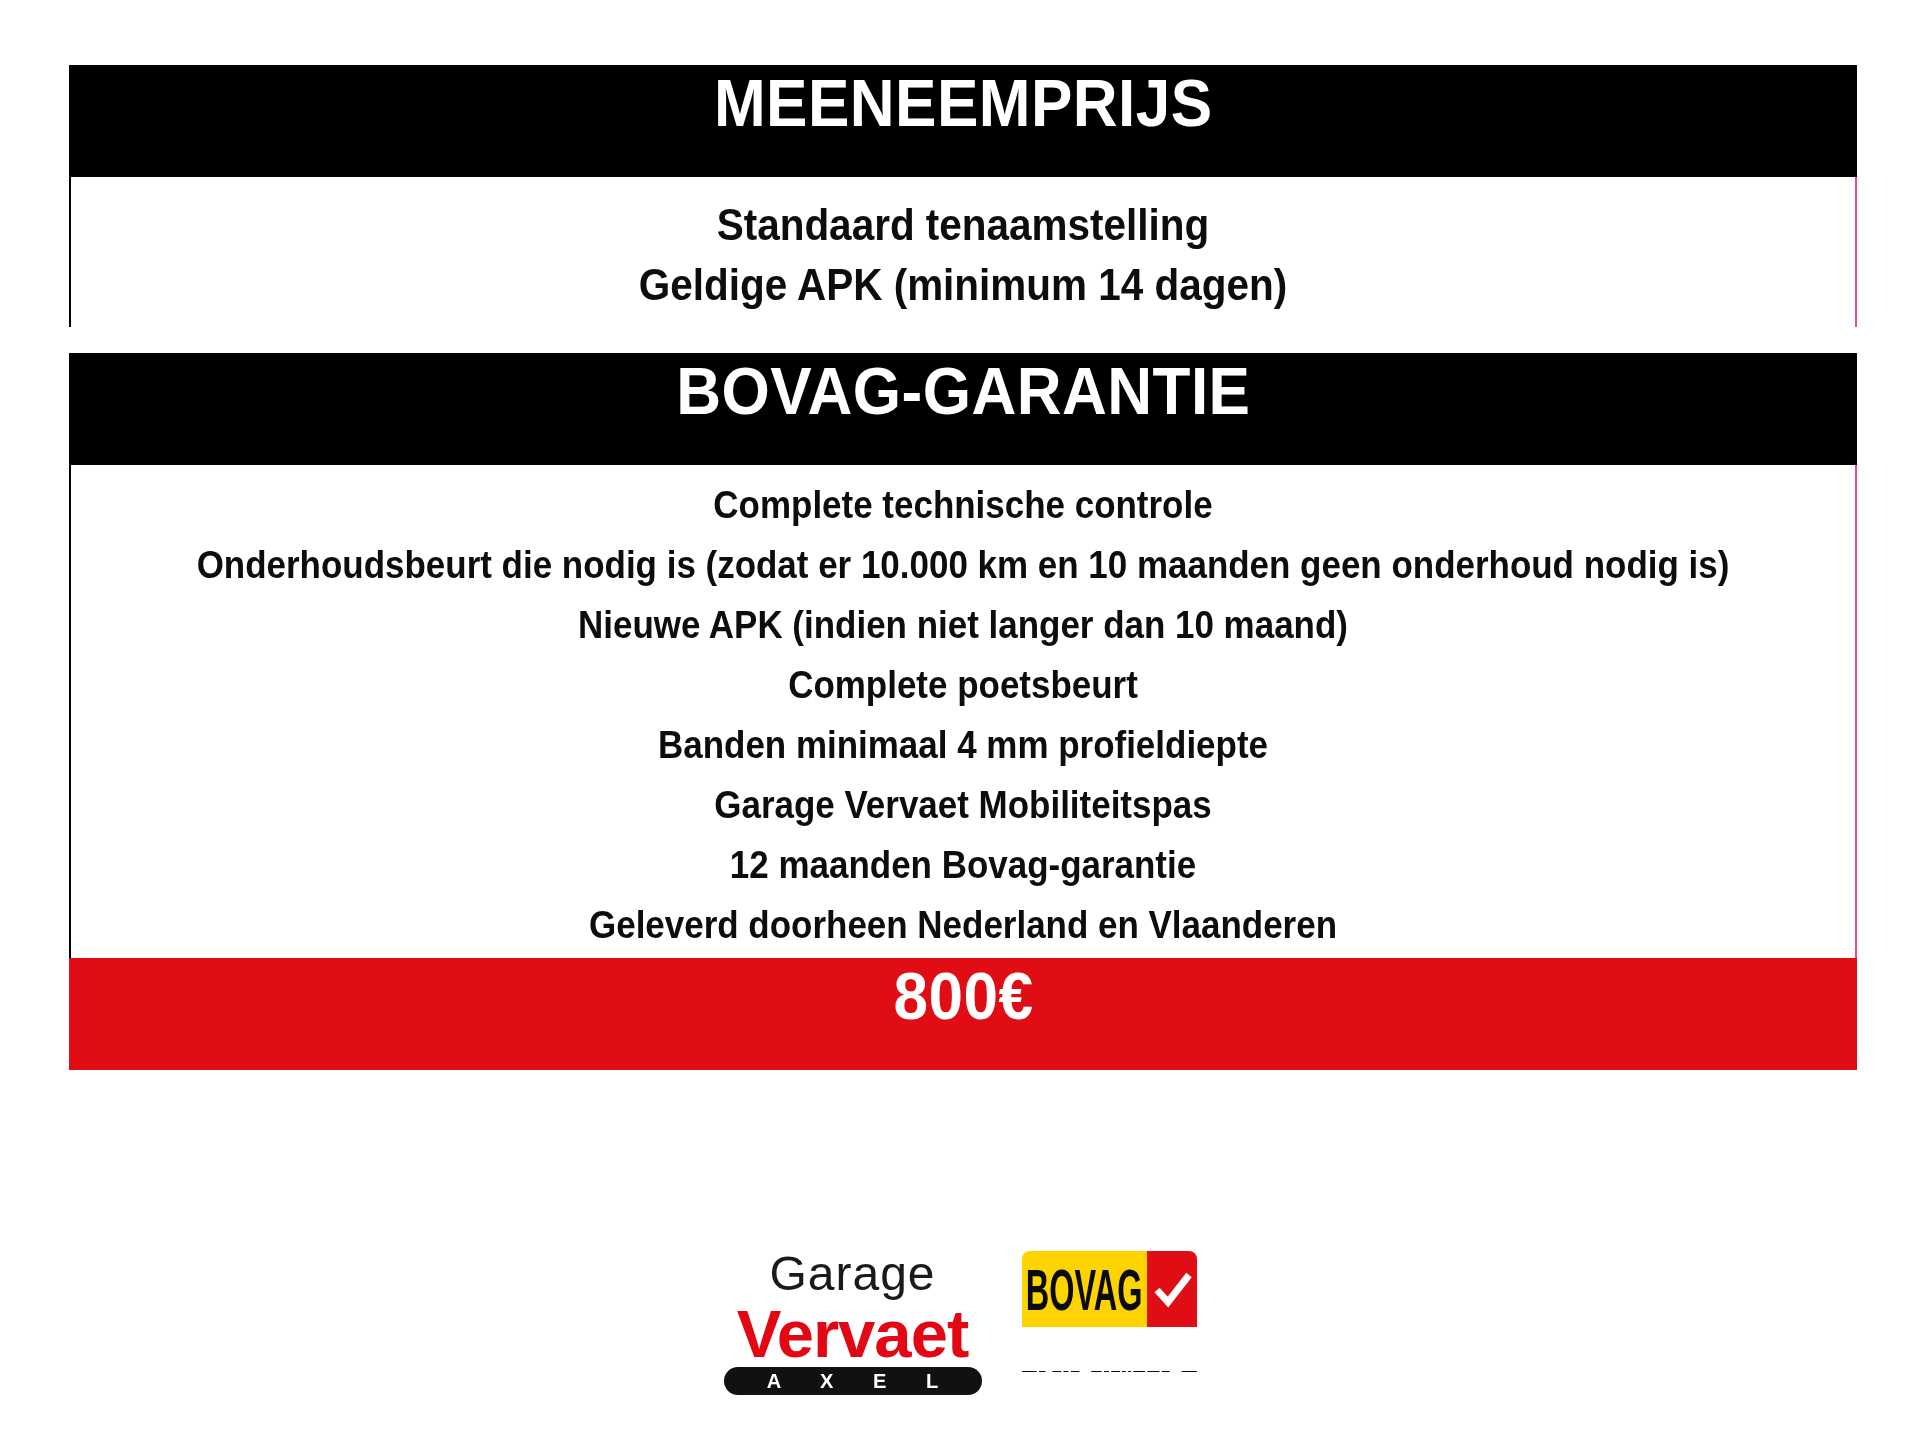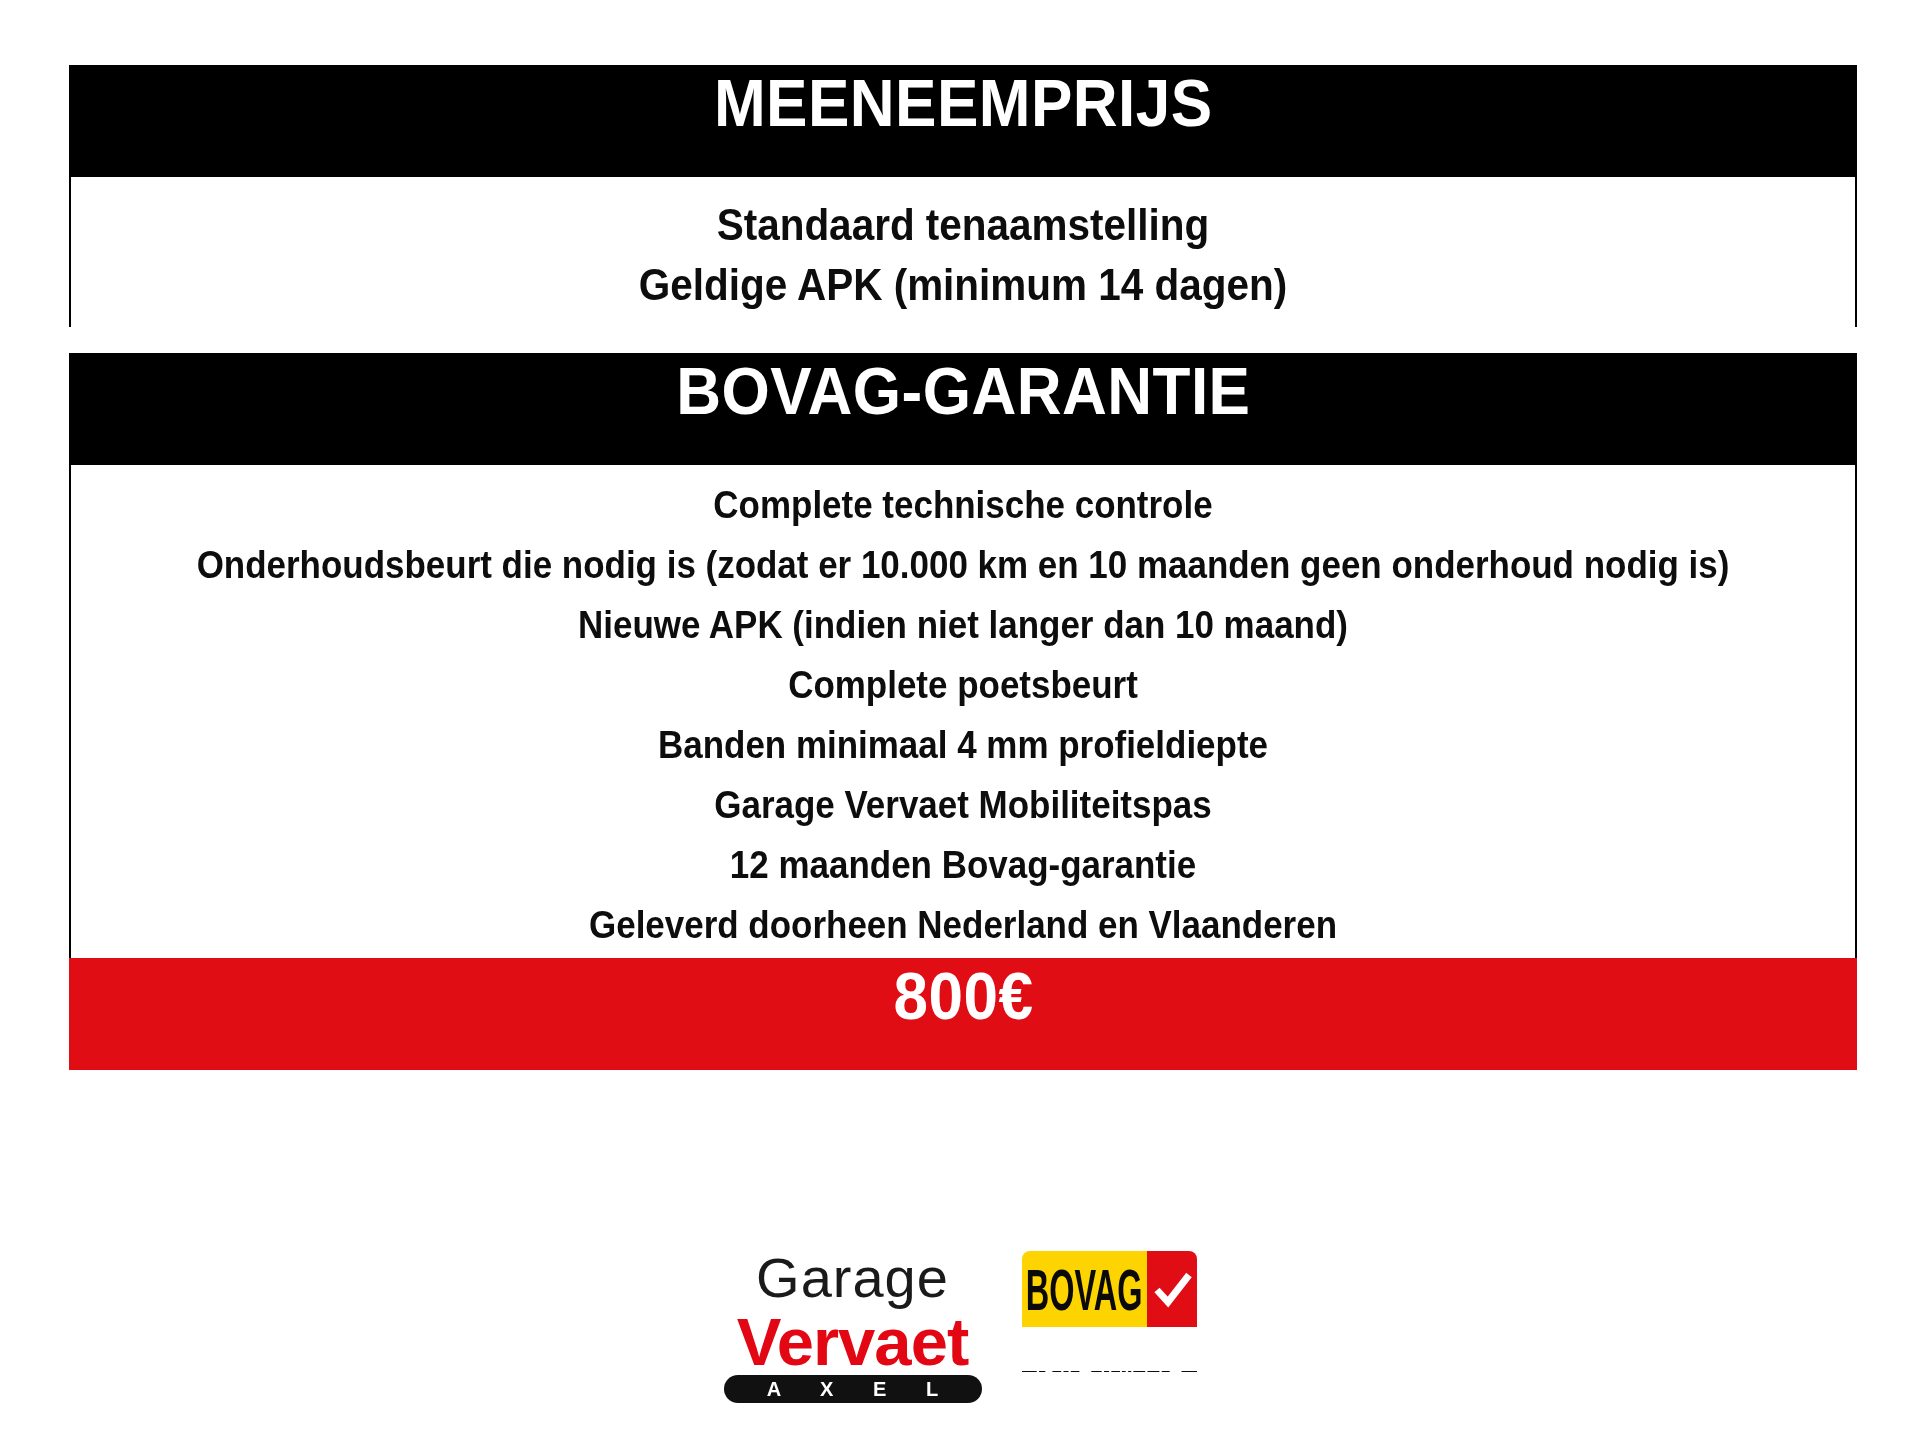--- a/index.html
+++ b/index.html
@@ -26,21 +26,21 @@
     color: #ffffff;
     white-space: nowrap;
     transform: scaleX(0.94);
     transform-origin: 50% 50%;
     letter-spacing: 0.5px;
   }
 
   .panel {
     background: #ffffff;
     border-left: 2px solid #000000;
-    border-right: 2px solid #000000;
+    border-right: 2px solid #ec4899;
     text-align: center;
   }
   .panel--conditions { padding: 18px 0 12px 0; }
   .panel--benefits   { padding: 10px 0 3px 0; }
 
   .txtline {
     display: block;
     font-weight: bold;
     color: #0d0d0d;
     line-height: 60px;
@@ -55,21 +55,21 @@
 
   
   .footer {
     position: absolute; left: 0; top: 1250px; width: 1920px;
     display: flex; justify-content: center; align-items: flex-start;
     gap: 40px;
   }
 
   .garage { width: 258px; text-align: center; }
   .garage__top {
-    font-size: 56px; line-height: 1;
+    font-size: 48px; line-height: 1;
     color: #1a1a1a; letter-spacing: 1px; text-align: center;
   }
   .garage__name {
     font-size: 67px; line-height: 1; margin-top: 2px;
     font-weight: bold; color: #e30613; letter-spacing: -1px;
   }
   .garage__pill {
     height: 28px; border-radius: 14px;
     background: #111111;
     display: flex; align-items: center; justify-content: center;

